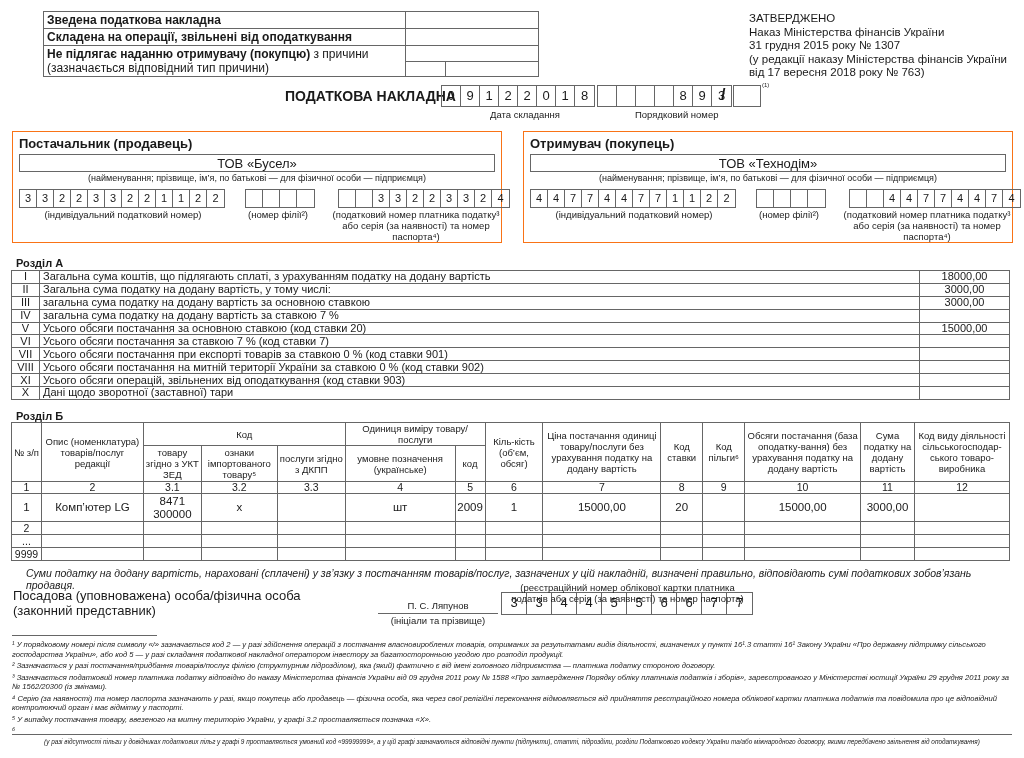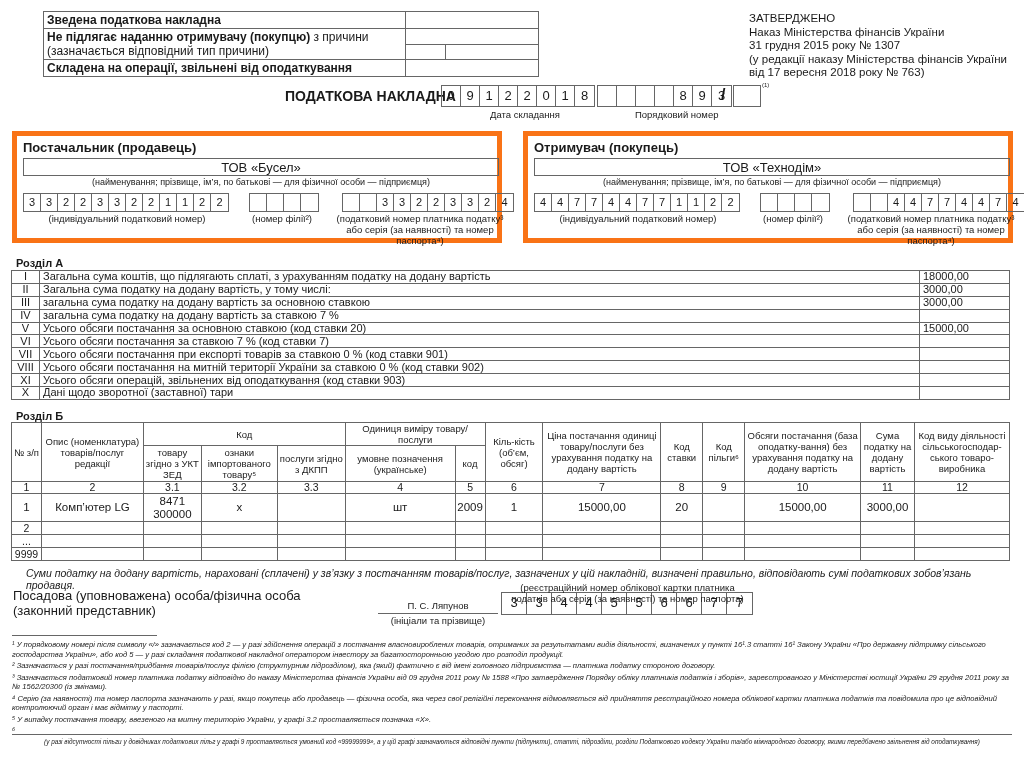--- a/index.html
+++ b/index.html
@@ -29,41 +29,41 @@
   #date-cells { left: 441px; top: 85px; }
   #num-cells { left: 597px; top: 85px; }
   #slash { left: 721px; top: 86px; font-size: 16px; font-weight: bold; }
   #suffix-cells { left: 733px; top: 85px; }
   #suffix-cells .c { width: 26px; }
   #fn1 { left: 762px; top: 82px; font-size: 6px; }
   #date-label { left: 477px; top: 109px; font-size: 9.5px; margin-left: 13px; }
   #num-label { left: 635px; top: 109px; font-size: 9.5px; }
 
   
-  .party { top: 131px; width: 490px; height: 112px; border: 5px solid #f97316; }
+  .party { top: 131px; width: 490px; height: 112px; border: 1px solid #f97316; }
   #seller { left: 12px; }
   #buyer { left: 523px; }
   .party .ptitle { position: absolute; left: 6px; top: 4px; font-size: 13px; font-weight: bold; }
   .party .name { position: absolute; left: 6px; top: 22px; width: 476px; height: 18px; border: 1px solid #666; text-align: center; font-size: 13px; line-height: 17px; }
   .party .namecap { position: absolute; left: 6px; top: 41px; width: 476px; text-align: center; font-size: 9px; }
   .party .cells .c { width: 17px; height: 17px; font-size: 11px; line-height: 16px; }
   .party .ipn { position: absolute; left: 6px; top: 57px; }
   .party .branch { position: absolute; left: 232px; top: 57px; }
   .party .tin { position: absolute; left: 325px; top: 57px; }
   .party .cap { position: absolute; font-size: 9.5px; text-align: center; line-height: 11px; }
   .party .cap.ipn-c { left: 6px; top: 77px; width: 208px; }
   .party .cap.br-c { left: 220px; top: 77px; width: 90px; }
   .party .cap.tin-c { left: 318px; top: 77px; width: 170px; }
 
   
   #secA-title { left: 16px; top: 257px; font-size: 11px; font-weight: bold; }
   #secA { left: 11px; top: 270px; width: 999px; border-collapse: collapse; font-size: 11px; }
   #secA td { border: 1px solid #666; height: 12.9px; line-height: 11px; padding: 0 3px; }
   #secA td.rn { width: 28px; text-align: center; padding: 0; }
-  #secA td.val { width: 90px; text-align: left; }
+  #secA td.val { width: 90px; text-align: center; }
 
   
   #secB-title { left: 16px; top: 410px; font-size: 11px; font-weight: bold; }
   #secB { left: 11px; top: 422px; width: 999px; border-collapse: collapse; font-size: 9.5px; text-align: center; }
   #secB th, #secB td { border: 1px solid #666; font-weight: normal; line-height: 11px; padding: 0 1px; }
   #secB tr.num td { height: 12px; line-height: 11px; font-size: 10.5px; }
   #secB tr.data td { height: 28px; font-size: 11.5px; line-height: 13px; }
   #secB tr.empty td { height: 13px; font-size: 10.5px; }
 
   #statement { left: 26px; top: 567px; font-size: 10.5px; width: 990px; font-style: italic; }
@@ -83,34 +83,34 @@
 </style>
 </head>
 <body>
 
 <div id="hdr-box" class="abs">
   <div class="row">
     <div class="lbl b">Зведена податкова накладна</div>
     <div class="chk"></div>
   </div>
   <div class="row">
+    <div class="lbl b">Складена на операції, звільнені від оподаткування</div>
+    <div class="chk"></div>
+  </div>
+  <div class="row">
     <div class="lbl">
       <span class="b">Не підлягає наданню отримувачу (покупцю)</span><span> з причини</span><br>
       <span>(зазначається відповідний тип причини)</span>
     </div>
     <div class="chk2">
       <div class="top"></div>
       <div class="bot">
           <div></div>
         </div>
     </div>
-  </div>
-  <div class="row">
-    <div class="lbl b">Складена на операції, звільнені від оподаткування</div>
-    <div class="chk"></div>
   </div>
 </div>
 
 <div id="approved" class="abs">
   <div>ЗАТВЕРДЖЕНО</div>
   <div>Наказ Міністерства фінансів України</div>
   <div>31 грудня 2015 року № 1307</div>
   <div>(у редакції наказу Міністерства фінансів України</div>
   <div>від 17 вересня 2018 року № 763)</div>
 </div>

